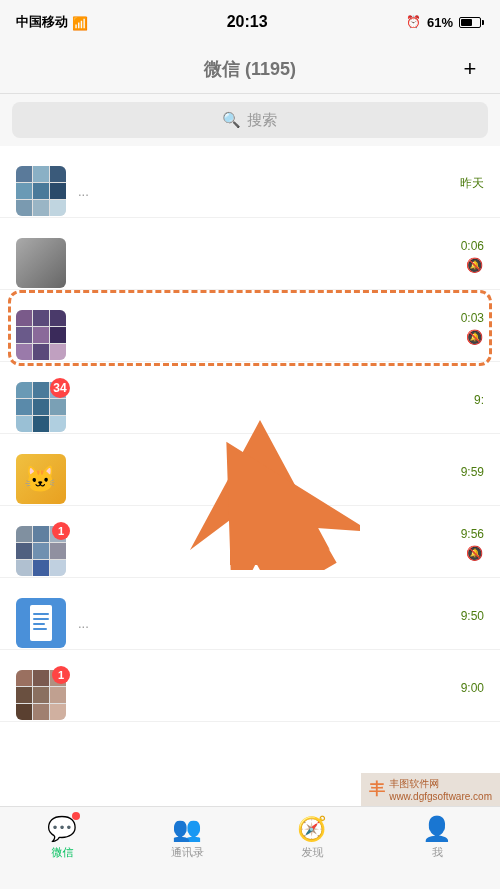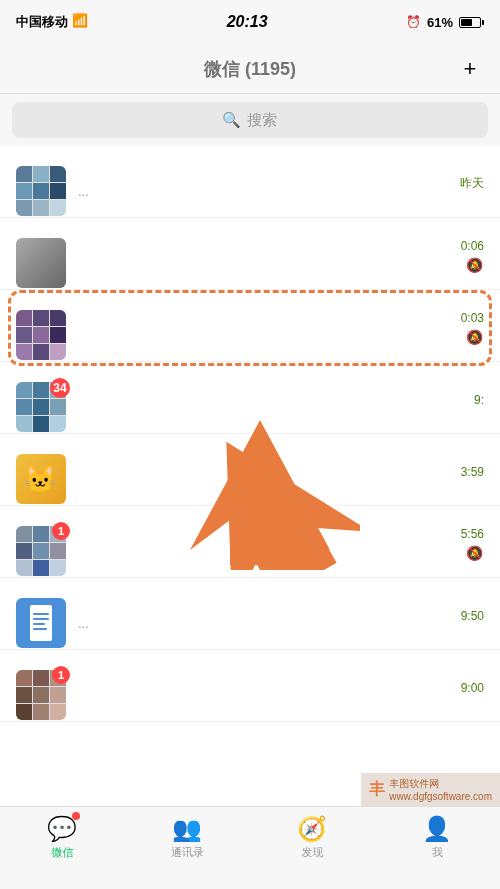--- a/index.html
+++ b/index.html
@@ -18,21 +18,21 @@
       background: #f7f7f7;
       display: flex;
       align-items: center;
       justify-content: space-between;
       padding: 0 16px;
       font-size: 14px;
       font-weight: 600;
     }
     .status-left {
       display: flex;
-      align-items: flex-start;
+      align-items: flex-end;
       gap: 4px;
       font-size: 13px;
     }
     .status-right {
       display: flex;
       align-items: center;
       gap: 6px;
       font-size: 13px;
     }
     .battery {
@@ -322,21 +322,21 @@
     }
   </style>
 </head>
 <body>
 
 <div class="status-bar">
   <div class="status-left">
     <span>中国移动</span>
     <span>📶</span>
   </div>
-  <div style="font-size:16px;font-weight:600;font-style:italic;">20:13</div>
+  <div style="font-size:16px;font-weight:600;">20:13</div>
   <div class="status-right">
     <span style="font-size:12px;">⏰</span>
     <span>61%</span>
     <div class="battery">
       <div class="battery-body">
           <div class="battery-fill"></div>
         </div>
       <div class="battery-tip"></div>
     </div>
   </div>
@@ -443,21 +443,21 @@
 
   <div class="chat-item">
     <div class="avatar-wrap">
       <div class="avatar" style="background: linear-gradient(135deg, #f0c040 0%, #e8a020 100%); border-radius:6px; display:flex; align-items:center; justify-content:center; font-size:26px;">🐱</div>
     </div>
     <div class="chat-content">
       <div class="chat-name">&nbsp;</div>
       <div class="chat-preview">&nbsp;</div>
     </div>
     <div class="chat-meta">
-      <span class="chat-time">3:59</span>
+      <span class="chat-time">9:59</span>
     </div>
   </div>
 
   <div class="chat-item">
     <div class="avatar-wrap">
       <div class="avatar-grid">
         <div class="avatar-grid-cell" style="background:#8090a0;"></div>
         <div class="avatar-grid-cell" style="background:#6080a0;"></div>
         <div class="avatar-grid-cell" style="background:#a0b0c0;"></div>
         <div class="avatar-grid-cell" style="background:#506080;"></div>
@@ -467,21 +467,21 @@
         <div class="avatar-grid-cell" style="background:#4060a0;"></div>
         <div class="avatar-grid-cell" style="background:#c0d0e0;"></div>
       </div>
       <div class="badge">1</div>
     </div>
     <div class="chat-content">
       <div class="chat-name">&nbsp;</div>
       <div class="chat-preview">&nbsp;</div>
     </div>
     <div class="chat-meta">
-      <span class="chat-time">5:56</span>
+      <span class="chat-time">9:56</span>
       <span class="mute-icon">🔕</span>
     </div>
   </div>
 
   <div class="chat-item">
     <div class="avatar-wrap">
       <div class="avatar av-doc" style="border-radius:6px; background:#4a90d9;">
         <svg width="30" height="36" viewBox="0 0 30 36">
           <rect x="4" y="0" width="22" height="36" rx="2" fill="white"></rect>
           <rect x="7" y="8" width="16" height="2" rx="1" fill="#4a90d9"></rect>

